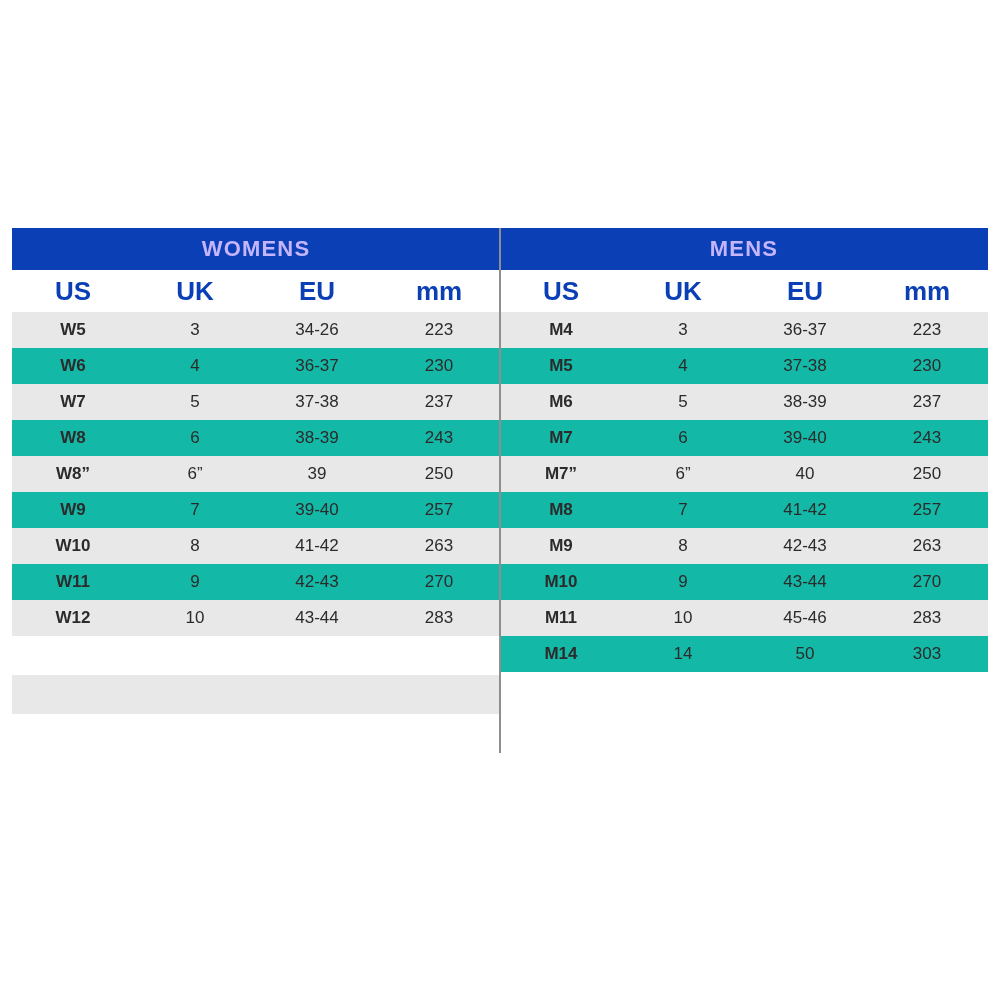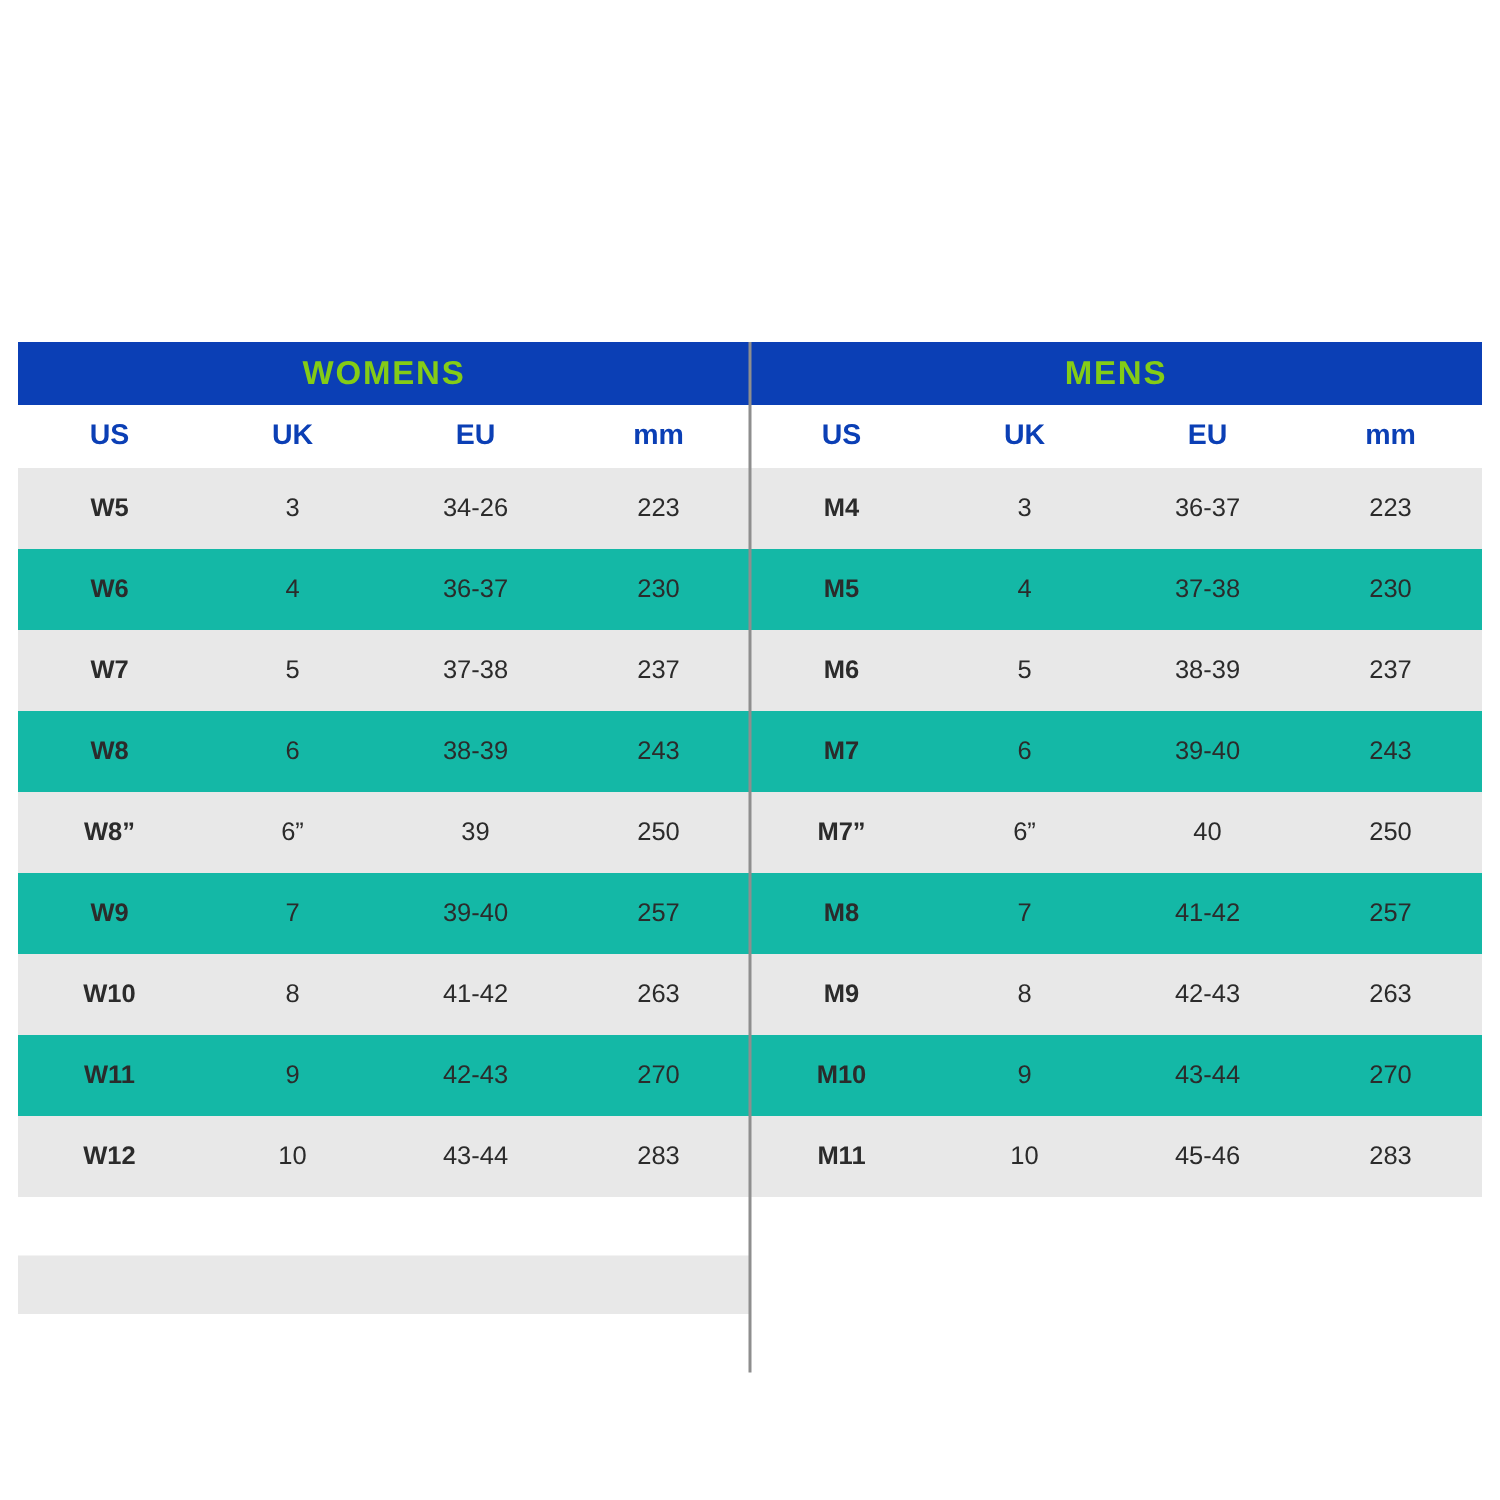--- a/index.html
+++ b/index.html
@@ -39,21 +39,21 @@
     left: 50%;
     top: 0;
     bottom: 0;
     width: 2px;
     background: #8e8e8e;
     transform: translateX(-1px);
   }
 
   .banner {
     background: #0b3fb5;
-    color: #84cc16;
+    color: #c4b5fd;
     text-align: center;
     font-size: 22px;
     font-weight: bold;
     letter-spacing: 1.2px;
     height: 42px;
     line-height: 42px;
   }
   .banner.left { }
   .banner.right { }
 
@@ -61,26 +61,26 @@
     display: flex;
     height: 42px;
     align-items: center;
     background: #ffffff;
   }
   .hdr-cell {
     flex: 1;
     text-align: center;
     color: #0b3fb5;
     font-weight: bold;
-    font-size: 19px;
+    font-size: 26px;
   }
 
   .row {
     display: flex;
-    height: 54px;
+    height: 36px;
     align-items: center;
   }
   .row.shade { background: #e8e8e8; }
   .row.plain { background: #14b8a6; }
 
   .cell {
     flex: 1;
     text-align: center;
     font-size: 17px;
     color: #2b2b2b;
@@ -222,17 +222,23 @@
         <div class="cell">9</div>
         <div class="cell">43-44</div>
         <div class="cell">270</div>
       </div>
       <div class="row shade">
         <div class="cell us">M11</div>
         <div class="cell">10</div>
         <div class="cell">45-46</div>
         <div class="cell">283</div>
       </div>
+      <div class="row plain">
+        <div class="cell us">M14</div>
+        <div class="cell">14</div>
+        <div class="cell">50</div>
+        <div class="cell">303</div>
+      </div>
     </div>
 
     <div class="divider"></div>
   </div>
 </div>
 
 </body></html>

